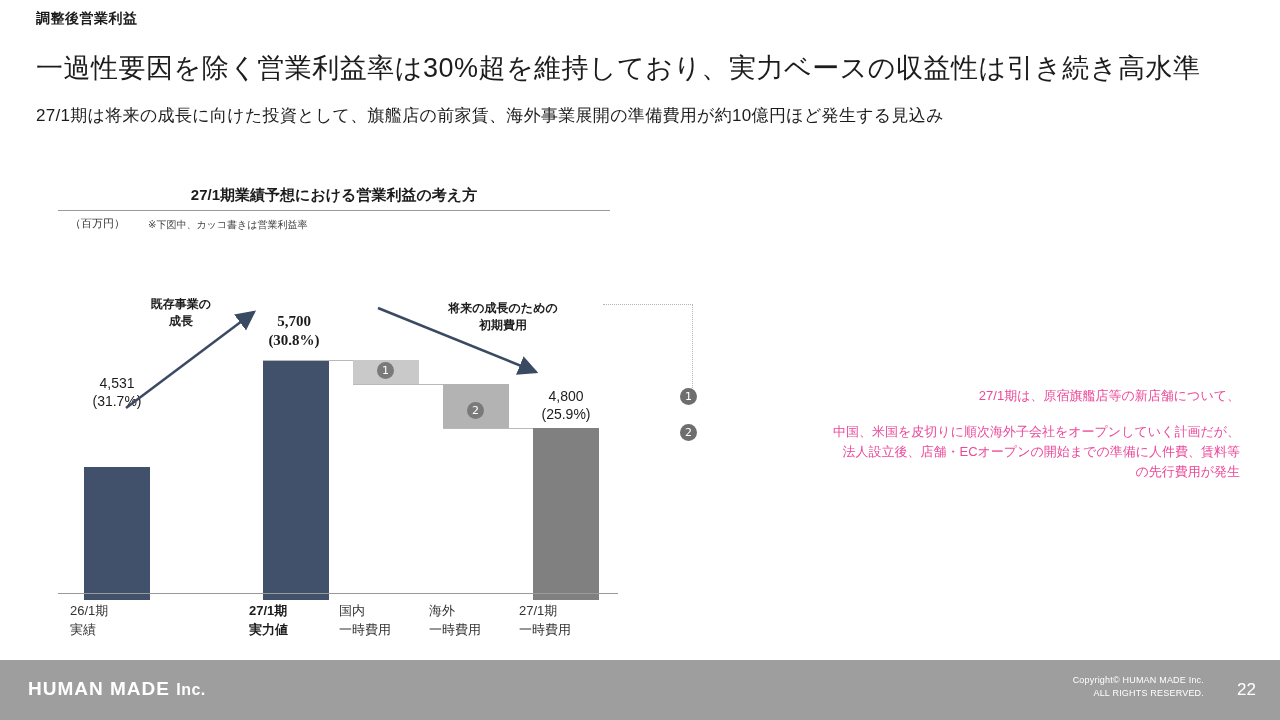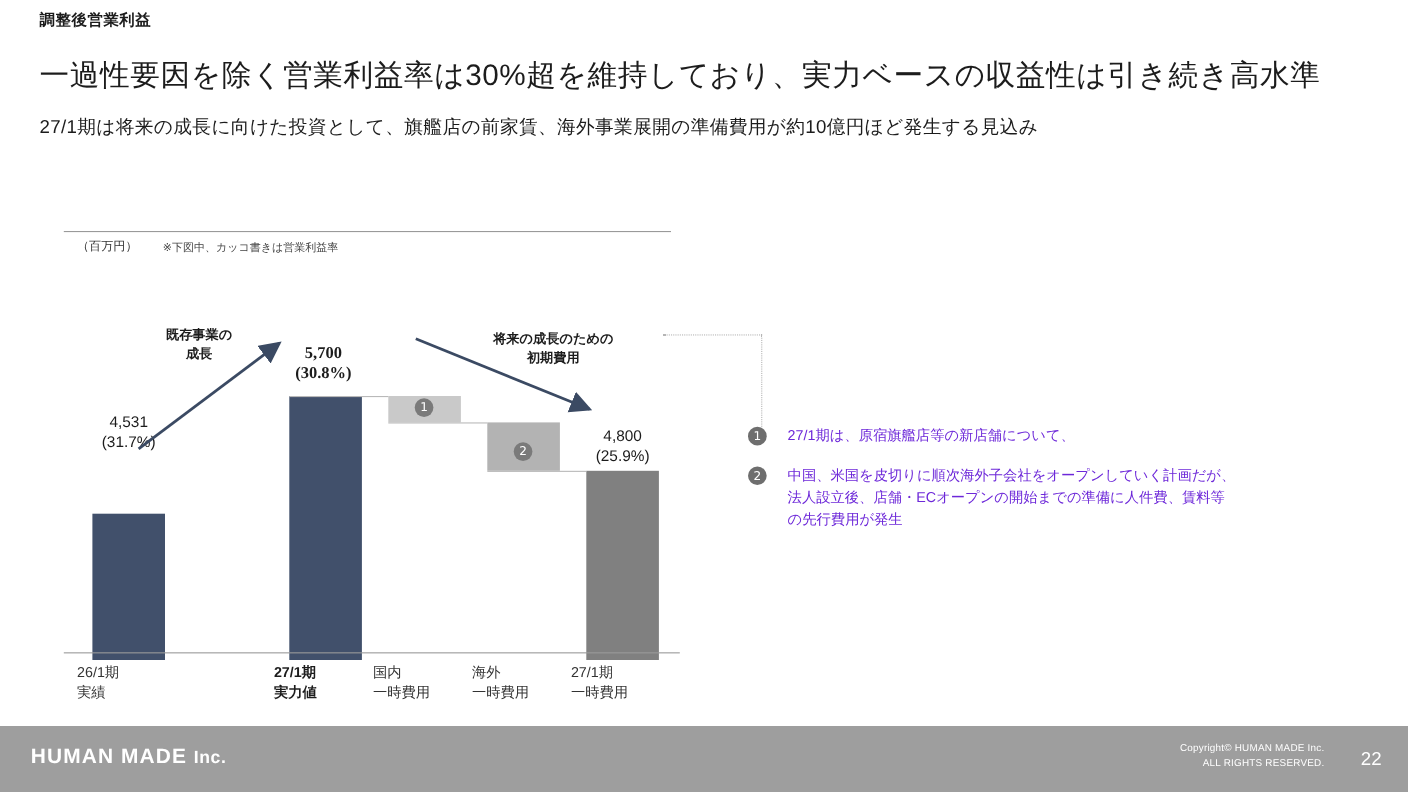--- a/index.html
+++ b/index.html
@@ -81,21 +81,21 @@
   }
 
   
   .notes{position:absolute;left:680px;top:386px;width:560px;}
   .note-row{position:relative;margin-bottom:16px;padding-left:36px;}
   .note-row .num{
     position:absolute;left:0;top:2px;width:17px;height:17px;border-radius:50%;
     background:#6e6e6e;color:#fff;font-size:11px;line-height:17px;text-align:center;
     font-family:"DejaVu Sans",sans-serif;
   }
-  .note-row .txt{font-size:13px;color:#6d28d9;line-height:1.55;}
+  .note-row .txt{font-size:13px;color:#ec4899;line-height:1.55;text-align:right;}
 
   
   .footer{
     position:absolute;left:0;bottom:0;width:1280px;height:60px;background:#9e9e9e;
   }
   .logo{
     position:absolute;left:28px;top:18px;font-size:19px;font-weight:bold;color:#ffffff;
     letter-spacing:1px;font-family:"Liberation Sans",sans-serif;
   }
   .logo .inc{font-size:16px;letter-spacing:.5px;}
@@ -115,20 +115,21 @@
 </style>
 </head>
 <body>
 
 <div class="slide">
 
   <div class="eyebrow">調整後営業利益</div>
   <div class="headline">一過性要因を除く営業利益率は30%超を維持しており、実力ベースの収益性は引き続き高水準</div>
   <div class="subline">27/1期は将来の成長に向けた投資として、旗艦店の前家賃、海外事業展開の準備費用が約10億円ほど発生する見込み</div>
 
+  <div class="chart-title">27/1期業績予想における営業利益の考え方</div>
   <div class="title-rule"></div>
   <div class="unit">（百万円）</div>
   <div class="note-unit">※下図中、カッコ書きは営業利益率</div>
 
   <div class="plot">
 
     <div class="bar dark" style="left:26px;width:66px;height:133px;"></div>
     <div class="bar dark" style="left:205px;width:66px;height:240px;"></div>
     <div class="bar lightgray" style="left:295px;width:66px;height:24px;bottom:216px;"></div>
     <div class="bar midgray" style="left:385px;width:66px;height:44px;bottom:172px;"></div>

